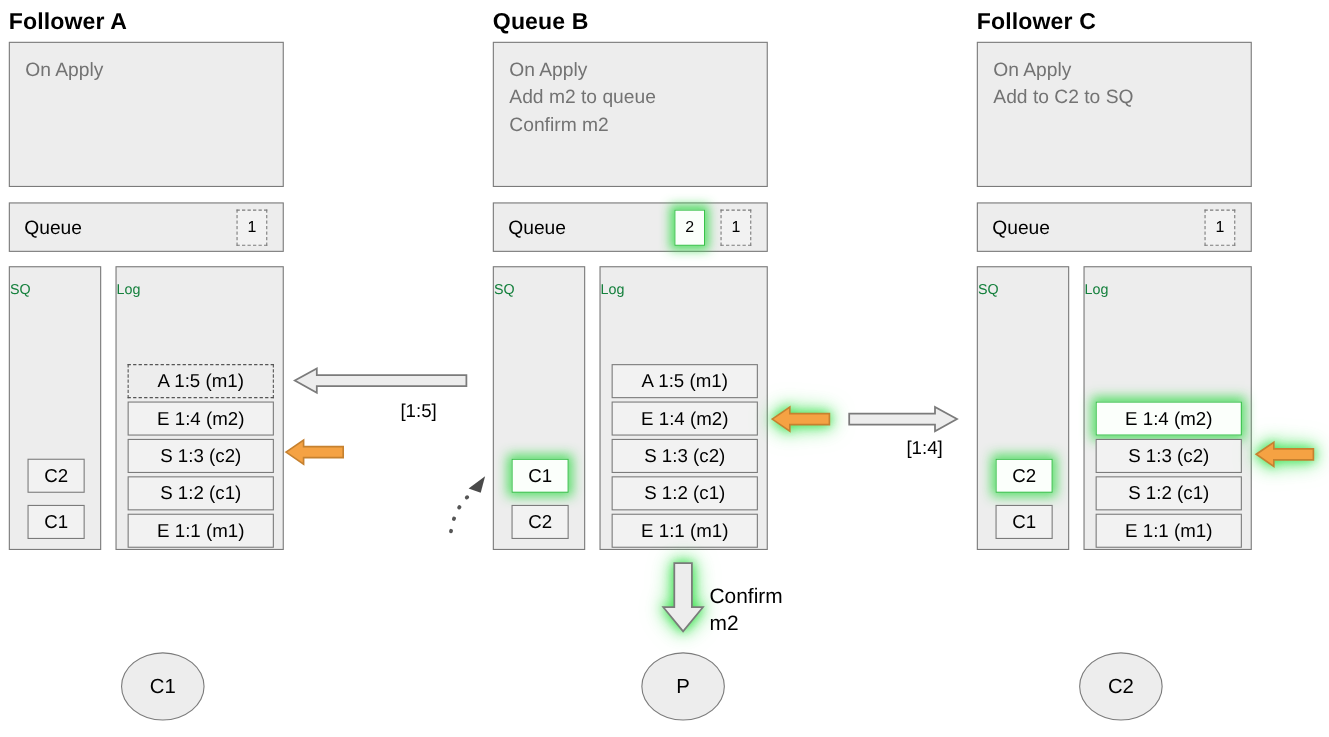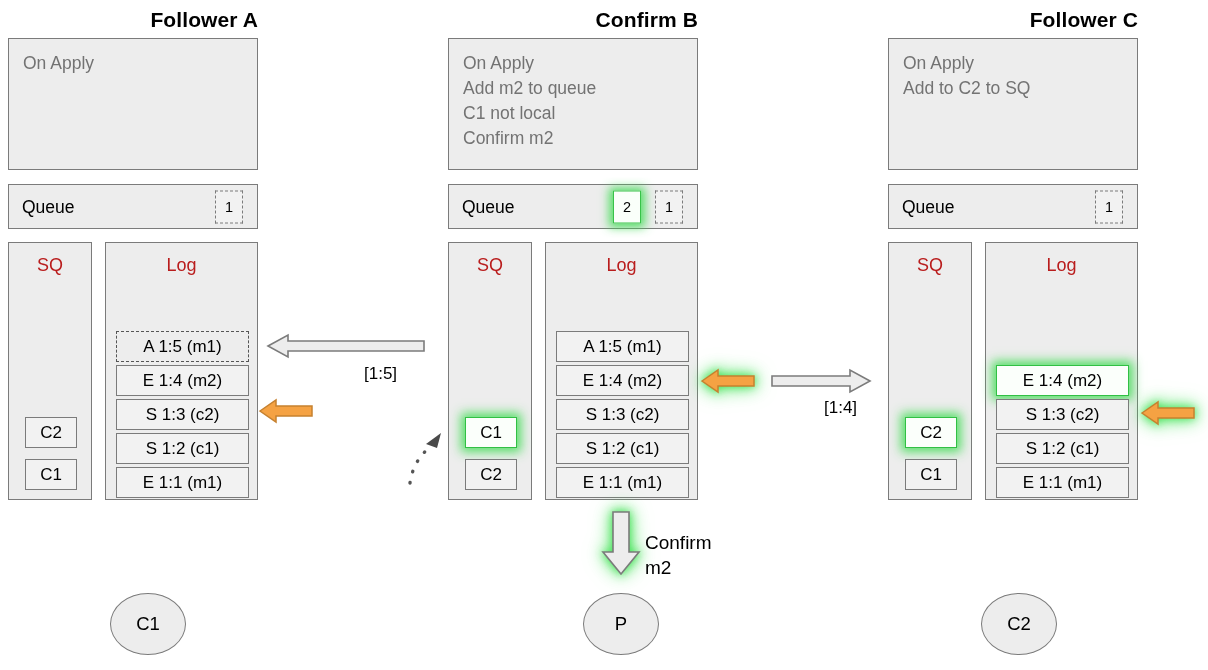--- a/index.html
+++ b/index.html
@@ -6,21 +6,21 @@
   body{
     width:1208px;height:670px;position:relative;overflow:hidden;
     font-family:"Liberation Sans","DejaVu Sans",sans-serif;
     color:#111111;
   }
   .stage{position:absolute;left:0;top:0;width:1208px;height:670px;}
 
   
   .col-title{
     position:absolute;font-size:21px;font-weight:bold;color:#000;
-    text-align:right;letter-spacing:0.1px;white-space:nowrap;
+    text-align:left;letter-spacing:0.1px;white-space:nowrap;
   }
 
   
   .panel{
     position:absolute;background:#ededed;border:1.6px solid #7b7b7b;
     box-sizing:border-box;
   }
 
   .onapply{padding:12px 14px 0 14px;}
   .onapply .line{font-size:17.5px;line-height:25px;color:#737373;white-space:nowrap;}
@@ -39,22 +39,22 @@
     font-size:14.5px;color:#000;background:#f2f2f2;
     border:1.6px dashed #7b7b7b;
   }
   .qbox.hl{
     border:1.8px solid #38c249;background:#fafffa;
     box-shadow:0 0 9px 4px rgba(60,220,80,.85);
   }
 
   
   .stackhead{
-    position:absolute;left:0;right:0;top:12px;text-align:center;
-    font-size:18px;color:#b91c1c;
+    position:absolute;left:0;right:0;top:12px;text-align:left;
+    font-size:13px;color:#15803d;
   }
   .cell{
     position:absolute;box-sizing:border-box;height:31px;
     background:#f2f2f2;border:1.6px solid #7b7b7b;
     display:flex;align-items:center;justify-content:center;
     font-size:17px;color:#000;white-space:nowrap;
   }
   .cell.dashed{border:1.7px dashed #555;background:#ededed;}
   .cell.hl{
     border:1.9px solid #31bf44;background:#fbfffb;
@@ -81,31 +81,30 @@
   .confirm-label{
     position:absolute;font-size:19px;color:#000;line-height:25px;
   }
 </style>
 </head>
 <body>
 
 <div class="stage">
 
   <div class="col-title" style="left:8px;top:8px;width:250px;">Follower A</div>
-  <div class="col-title" style="left:448px;top:8px;width:250px;">Confirm B</div>
+  <div class="col-title" style="left:448px;top:8px;width:250px;">Queue B</div>
   <div class="col-title" style="left:888px;top:8px;width:250px;">Follower C</div>
 
   <div class="panel onapply" style="left:8px;top:38px;width:250px;height:132px;">
     <div class="line">On Apply</div>
   </div>
 
   <div class="panel onapply" style="left:448px;top:38px;width:250px;height:132px;">
     <div class="line">On Apply</div>
     <div class="line em">Add m2 to queue</div>
-    <div class="line em">C1 not local</div>
     <div class="line em">Confirm m2</div>
   </div>
 
   <div class="panel onapply" style="left:888px;top:38px;width:250px;height:132px;">
     <div class="line">On Apply</div>
     <div class="line em">Add to C2 to SQ</div>
   </div>
 
   <div class="panel queue" style="left:8px;top:184px;width:250px;height:45px;">
     <div class="qlabel">Queue</div>

